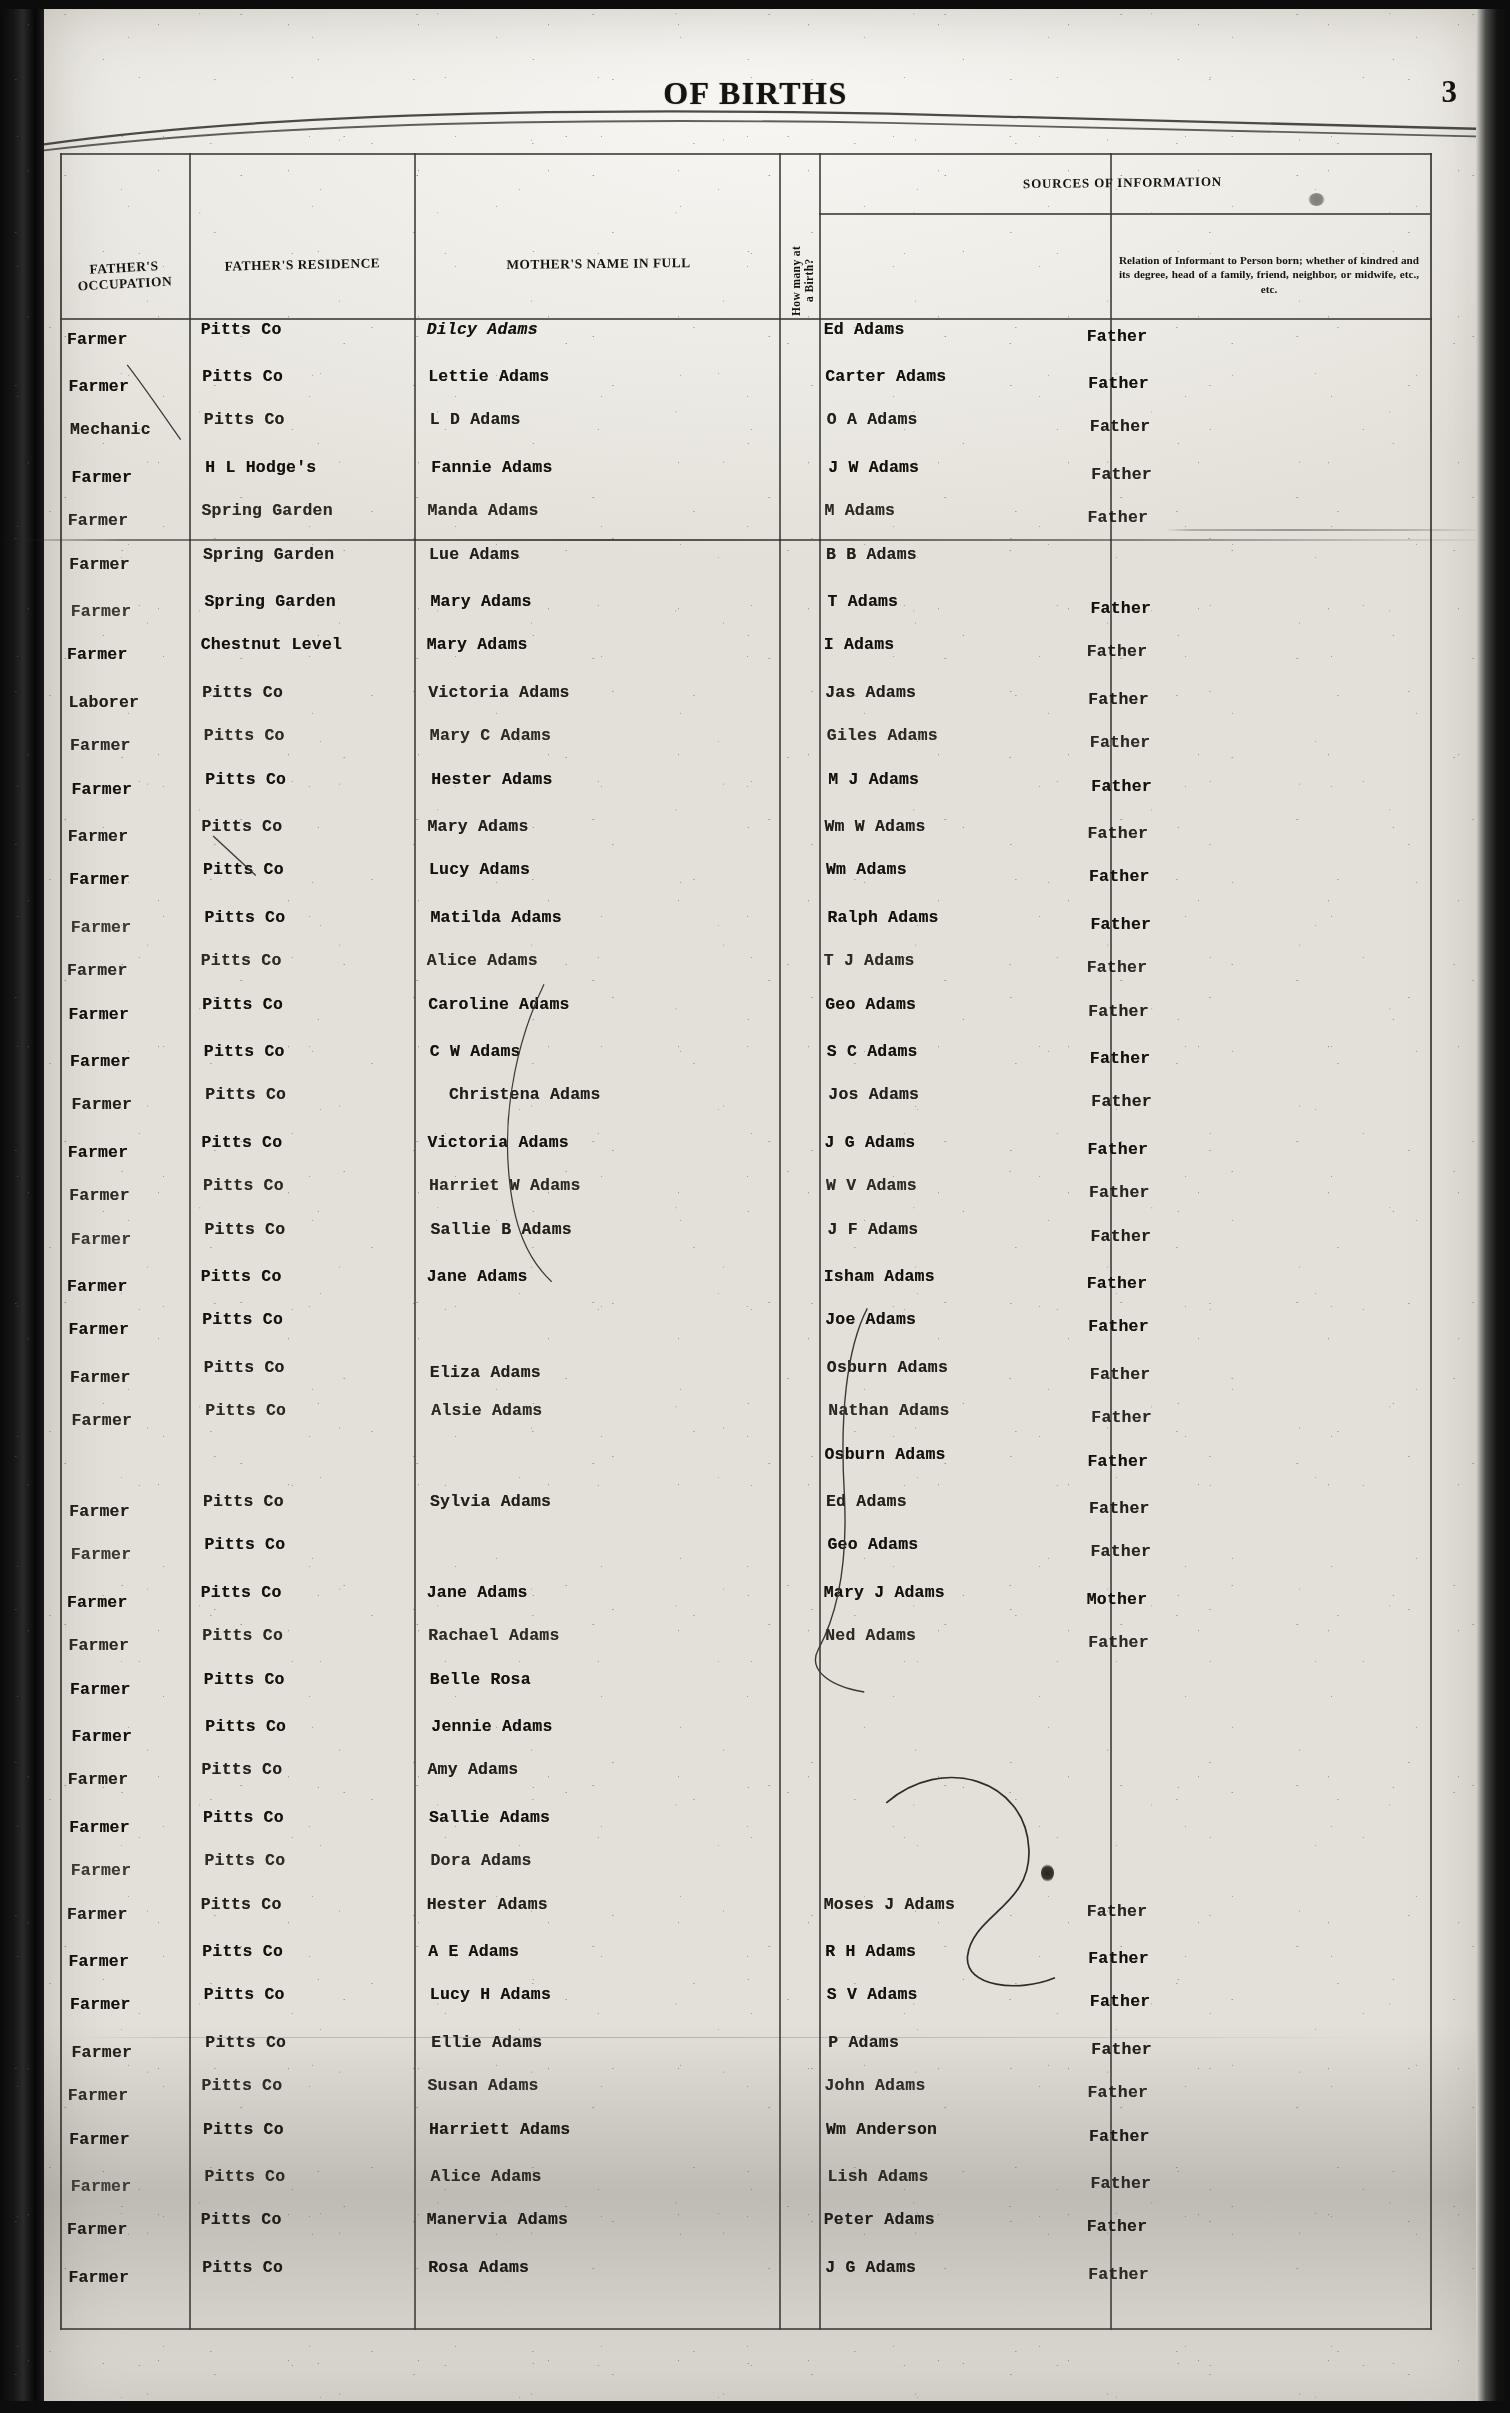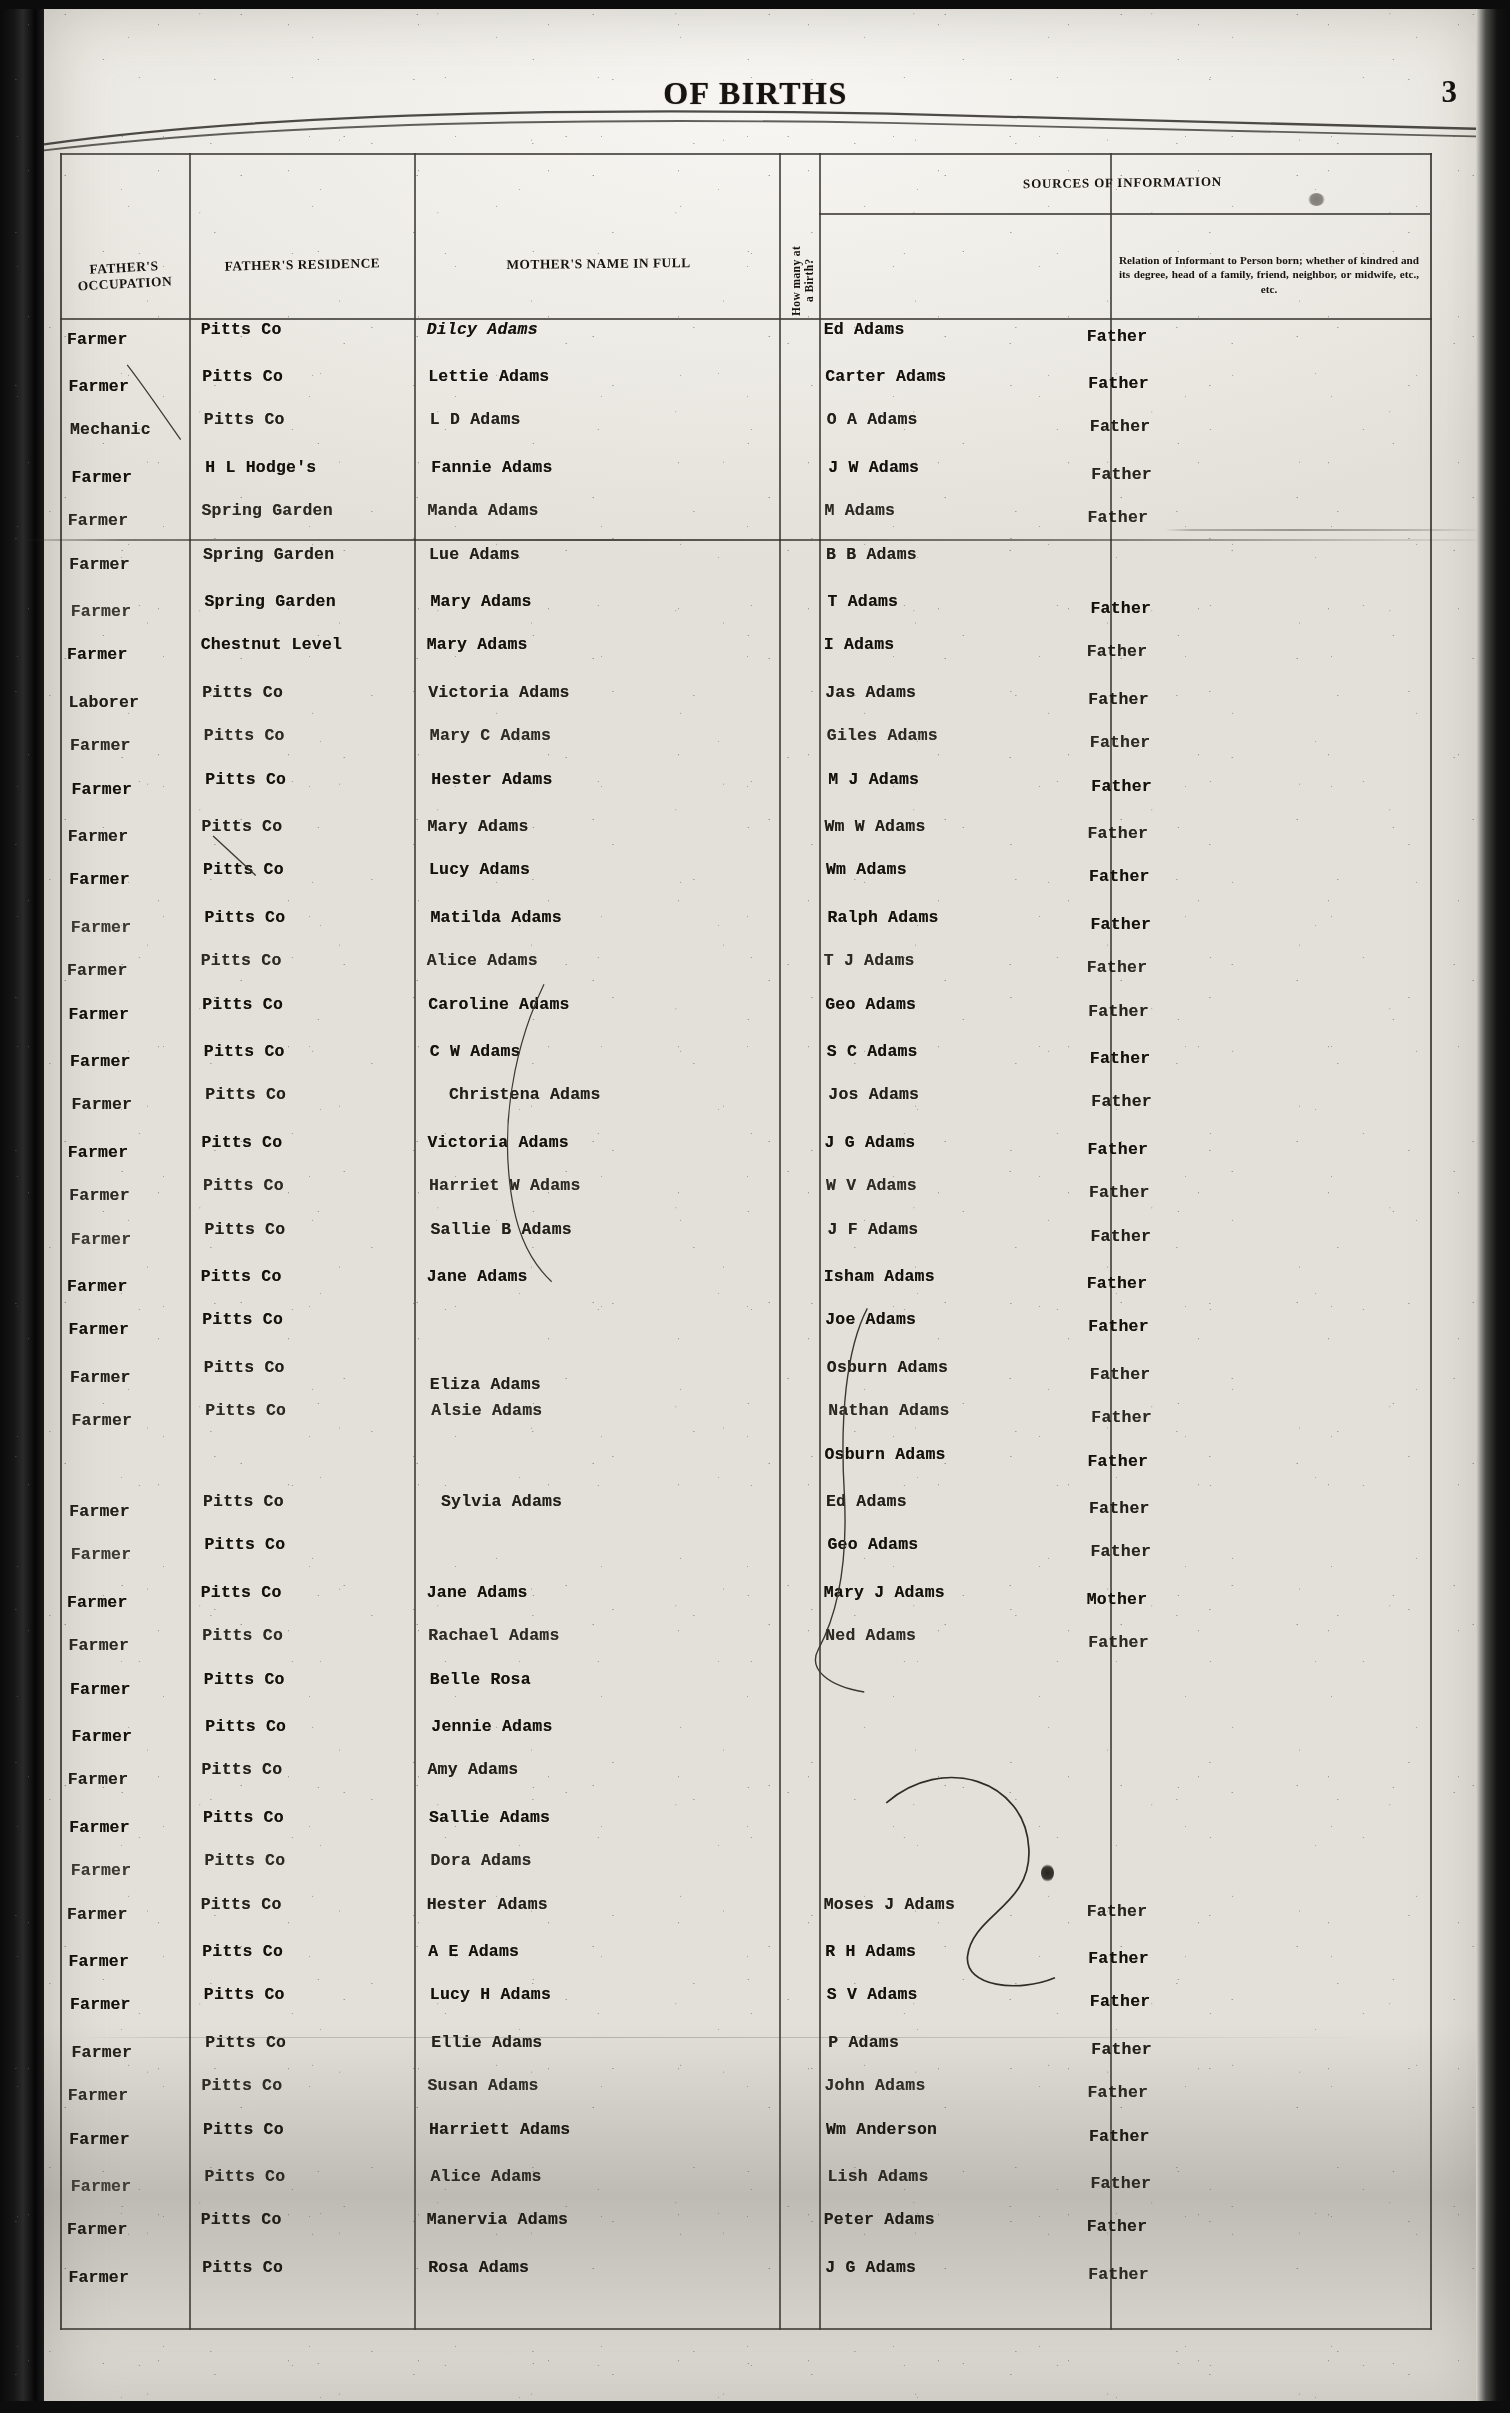--- a/index.html
+++ b/index.html
@@ -446,42 +446,42 @@
         <div class="row">
           <div class="cell c-occ" style="margin-left: -0.8px; margin-top: -0.8px;">Farmer</div>
           <div class="cell c-res" style="margin-left: -0.8px; margin-top: -0.8px;">Pitts Co</div>
           <div class="cell c-mot" style="margin-left: -0.8px; margin-top: -0.8px;"></div>
           <div class="cell c-inf" style="margin-left: -0.8px; margin-top: -0.8px;">Joe Adams</div>
           <div class="cell c-rel" style="margin-left: -0.8px; margin-top: -0.8px;">Father</div>
         </div>
         <div class="row">
           <div class="cell c-occ" style="margin-left: 0.8px; margin-top: 1.5px;">Farmer</div>
           <div class="cell c-res" style="margin-left: 0.8px; margin-top: 1.5px;">Pitts Co</div>
-          <div class="cell c-mot" style="margin-left: 0.8px; margin-top: 19px;">Eliza Adams</div>
+          <div class="cell c-mot" style="margin-left: 0.8px; margin-top: 7px;">Eliza Adams</div>
           <div class="cell c-inf" style="margin-left: 0.8px; margin-top: 1.5px;">Osburn Adams</div>
           <div class="cell c-rel" style="margin-left: 0.8px; margin-top: 1.5px;">Father</div>
         </div>
         <div class="row">
           <div class="cell c-occ" style="margin-left: 2.3px; margin-top: 0px;">Farmer</div>
           <div class="cell c-res" style="margin-left: 2.3px; margin-top: 0px;">Pitts Co</div>
           <div class="cell c-mot" style="margin-left: 2.3px; margin-top: 0px;">Alsie Adams</div>
           <div class="cell c-inf" style="margin-left: 2.3px; margin-top: 0px;">Nathan Adams</div>
           <div class="cell c-rel" style="margin-left: 2.3px; margin-top: 0px;">Father</div>
         </div>
         <div class="row">
           <div class="cell c-occ" style="margin-left: -1.5px; margin-top: -1.5px;"></div>
           <div class="cell c-res" style="margin-left: -1.5px; margin-top: -1.5px;"></div>
           <div class="cell c-mot" style="margin-left: -1.5px; margin-top: -1.5px;"></div>
           <div class="cell c-inf" style="margin-left: -1.5px; margin-top: -1.5px;">Osburn Adams</div>
           <div class="cell c-rel" style="margin-left: -1.5px; margin-top: -1.5px;">Father</div>
         </div>
         <div class="row">
           <div class="cell c-occ" style="margin-left: 0px; margin-top: 0.8px;">Farmer</div>
           <div class="cell c-res" style="margin-left: 0px; margin-top: 0.8px;">Pitts Co</div>
-          <div class="cell c-mot" style="margin-left: 12px; margin-top: 0.8px;">Sylvia Adams</div>
+          <div class="cell c-mot" style="margin-left: 1px; margin-top: 0.8px;">Sylvia Adams</div>
           <div class="cell c-inf" style="margin-left: 0px; margin-top: 0.8px;">Ed Adams</div>
           <div class="cell c-rel" style="margin-left: 0px; margin-top: 0.8px;">Father</div>
         </div>
         <div class="row">
           <div class="cell c-occ" style="margin-left: 1.5px; margin-top: -0.8px;">Farmer</div>
           <div class="cell c-res" style="margin-left: 1.5px; margin-top: -0.8px;">Pitts Co</div>
           <div class="cell c-mot" style="margin-left: 1.5px; margin-top: -0.8px;"></div>
           <div class="cell c-inf" style="margin-left: 1.5px; margin-top: -0.8px;">Geo Adams</div>
           <div class="cell c-rel" style="margin-left: 1.5px; margin-top: -0.8px;">Father</div>
         </div>

